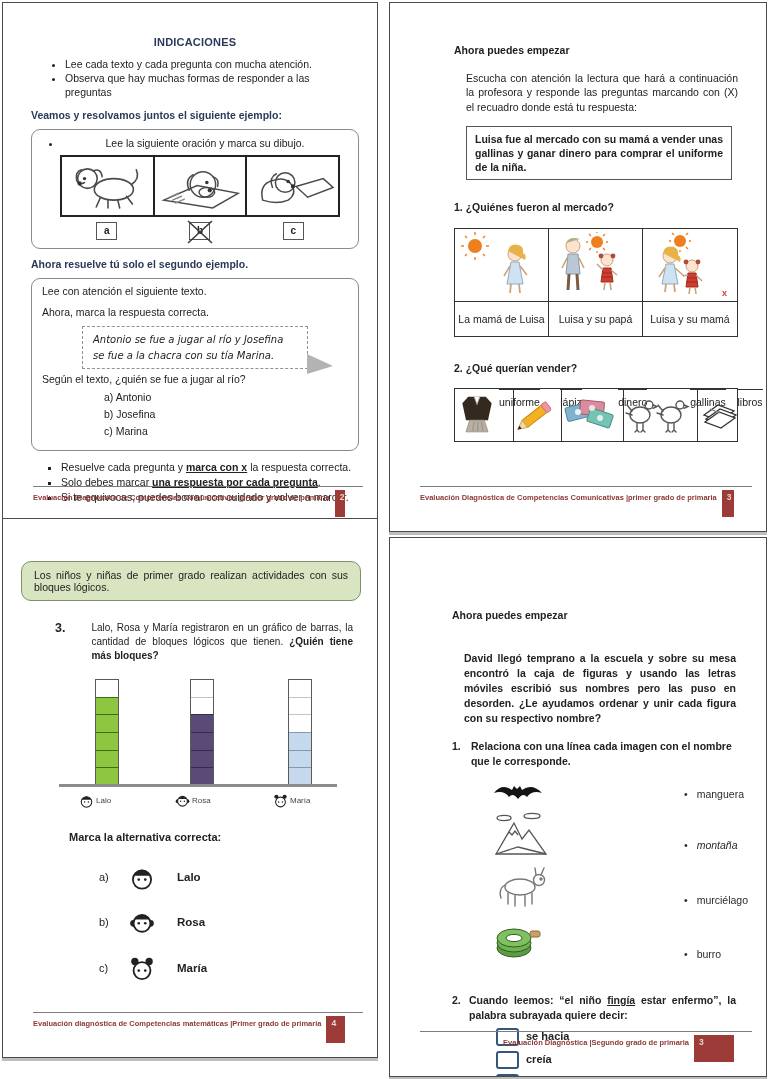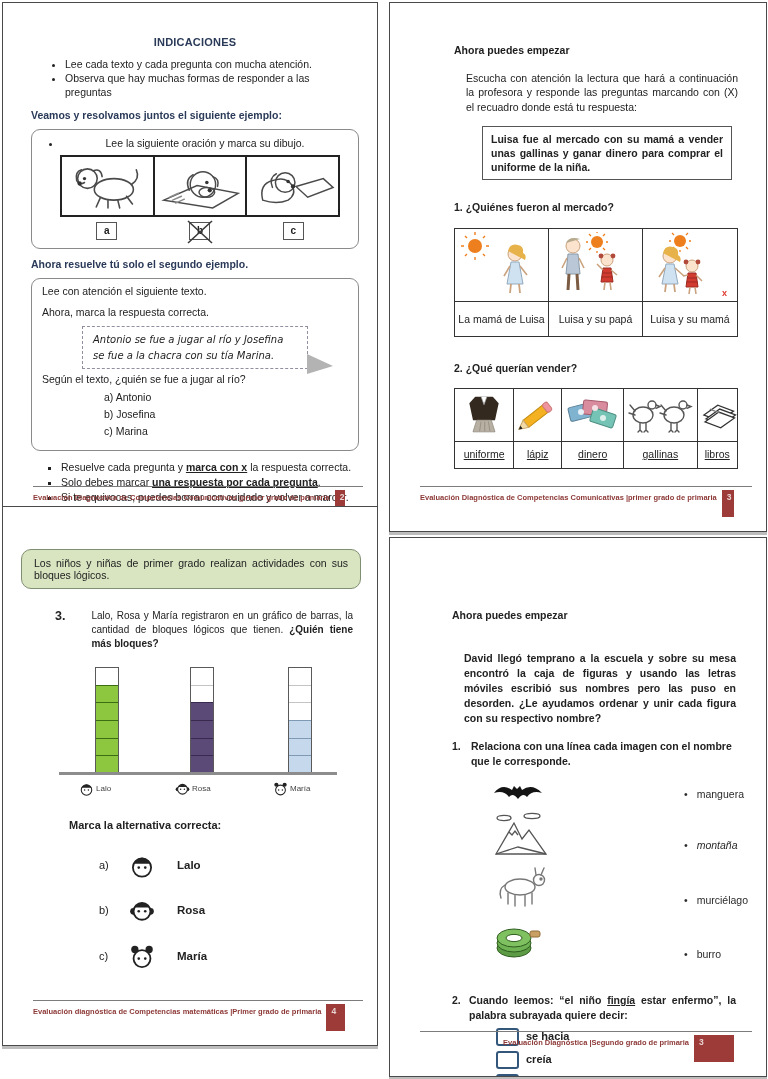--- a/index.html
+++ b/index.html
@@ -2,21 +2,21 @@
 <html><head>
 <meta charset="utf-8">
 <style>
   html,body{margin:0;padding:0;background:#ffffff;}
   .canvas{position:relative;width:768px;height:1079px;background:#fff;overflow:hidden;
           font-family:"Liberation Sans",sans-serif;color:#222;}
   .page{position:absolute;background:#fff;border:1px solid #4a4a4a;
         box-shadow:0 3px 0 rgba(145,145,145,.6);overflow:hidden;}
   .page-tl{left:2px;top:2px;width:374px;height:528px;}
   .page-tr{left:389px;top:2px;width:376px;height:528px;}
-  .page-bl{left:2px;top:506px;width:374px;height:538px;}
+  .page-bl{left:2px;top:518px;width:374px;height:538px;}
   .page-br{left:389px;top:537px;width:376px;height:538px;}
 
   .p-inner{padding:0 18px 0 28px;font-size:10.5px;line-height:1.32;}
 
   
   .p1-title{margin-top:32px;text-align:center;font-weight:bold;color:#2a3a58;font-size:11px;letter-spacing:.2px;}
   ul.dots{margin:8px 0 0 34px;padding:0;}
   ul.dots li{margin:1px 0;}
   .subhead{font-weight:bold;color:#2a3a58;margin-top:9px;}
   .roundbox{border:1.4px solid #8a8a8a;border-radius:9px;padding:6px 10px 8px 10px;margin-top:6px;}
@@ -41,31 +41,31 @@
   .footer{position:absolute;left:30px;right:14px;bottom:14px;border-top:1.4px solid #7c7c7c;padding-top:3px;
           display:flex;align-items:flex-start;justify-content:flex-end;}
   .footer-text{color:#8c3836;font-weight:bold;font-size:7.5px;margin-right:5px;margin-top:3px;white-space:nowrap;}
   .footer-page{width:40px;height:27px;background:#9c3b38;color:#e8d5d4;font-weight:bold;font-size:8.5px;
                padding:2px 0 0 5px;box-sizing:border-box;margin-right:18px;}
 
   
   .p2-inner{padding:0 28px 0 64px;font-size:10.5px;line-height:1.35;}
   .p2-title{margin-top:40px;font-weight:bold;color:#1c1c1c;}
   .p2-intro{margin:14px 0 0 12px;text-align:justify;}
-  .reading-box{border:1.4px solid #555;margin:12px 6px 0 28px;padding:5px 8px;font-weight:bold;text-align:justify;}
+  .reading-box{border:1.4px solid #555;margin:12px 6px 0 12px;padding:5px 8px;font-weight:bold;text-align:justify;}
   .q-label{font-weight:bold;margin-top:20px;}
   .q1-table{display:flex;border:1.4px solid #333;margin-top:14px;flex-wrap:wrap;}
   .q1-col{width:33.33%;box-sizing:border-box;border-right:1.4px solid #333;}
   .q1-col:last-child{border-right:none;}
   .q1-img{height:72px;position:relative;display:flex;align-items:center;justify-content:center;}
   .q1-lab{border-top:1.4px solid #333;min-height:30px;display:flex;align-items:center;justify-content:center;
           text-align:center;font-size:10.5px;padding:2px 3px;}
   .redx{position:absolute;right:10px;bottom:2px;color:#e03a30;font-size:9px;font-weight:bold;}
   .q2-table{display:flex;border:1.4px solid #333;margin-top:12px;}
-  .q2-col{box-sizing:border-box;border-right:1.4px solid #333;display:flex;flex-direction:column;text-decoration:underline;}
+  .q2-col{box-sizing:border-box;border-right:1.4px solid #333;display:flex;}
   .q2-col:last-child{border-right:none;}
   .q2-img{height:52px;display:flex;align-items:center;justify-content:center;}
   .q2-lab{border-top:1.4px solid #333;height:26px;display:flex;align-items:center;justify-content:center;font-size:10.5px;}
 
   
   .greenbox{margin:42px 16px 0 18px;background:#d9e5c1;border:1.4px solid #7f8f72;border-radius:10px;
             padding:7px 12px;text-align:justify;font-size:10.5px;}
   .p3-q{display:flex;margin:20px 24px 0 52px;}
   .p3-qnum{font-weight:bold;font-size:12.5px;margin-right:26px;}
   .p3-qtext{text-align:justify;font-size:10px;line-height:1.4;}

